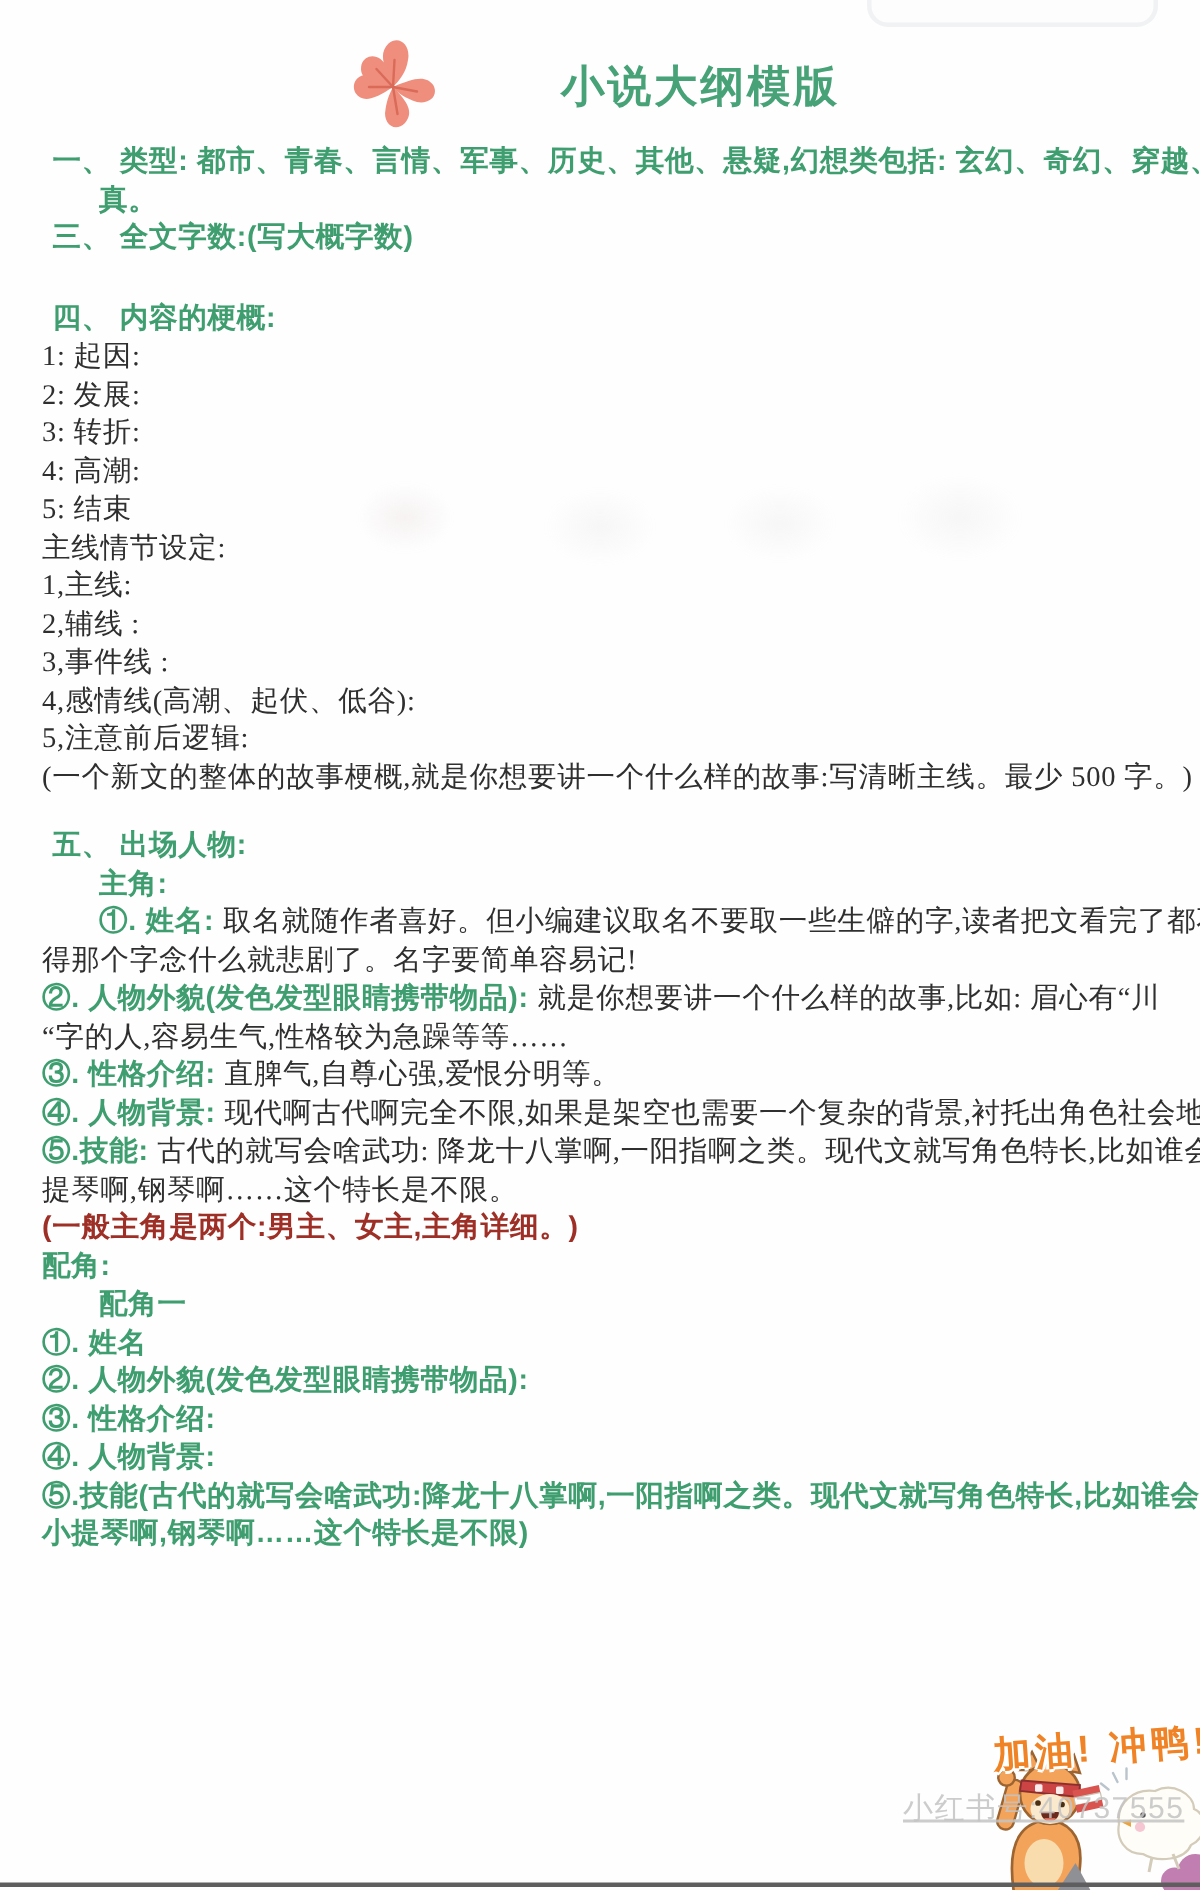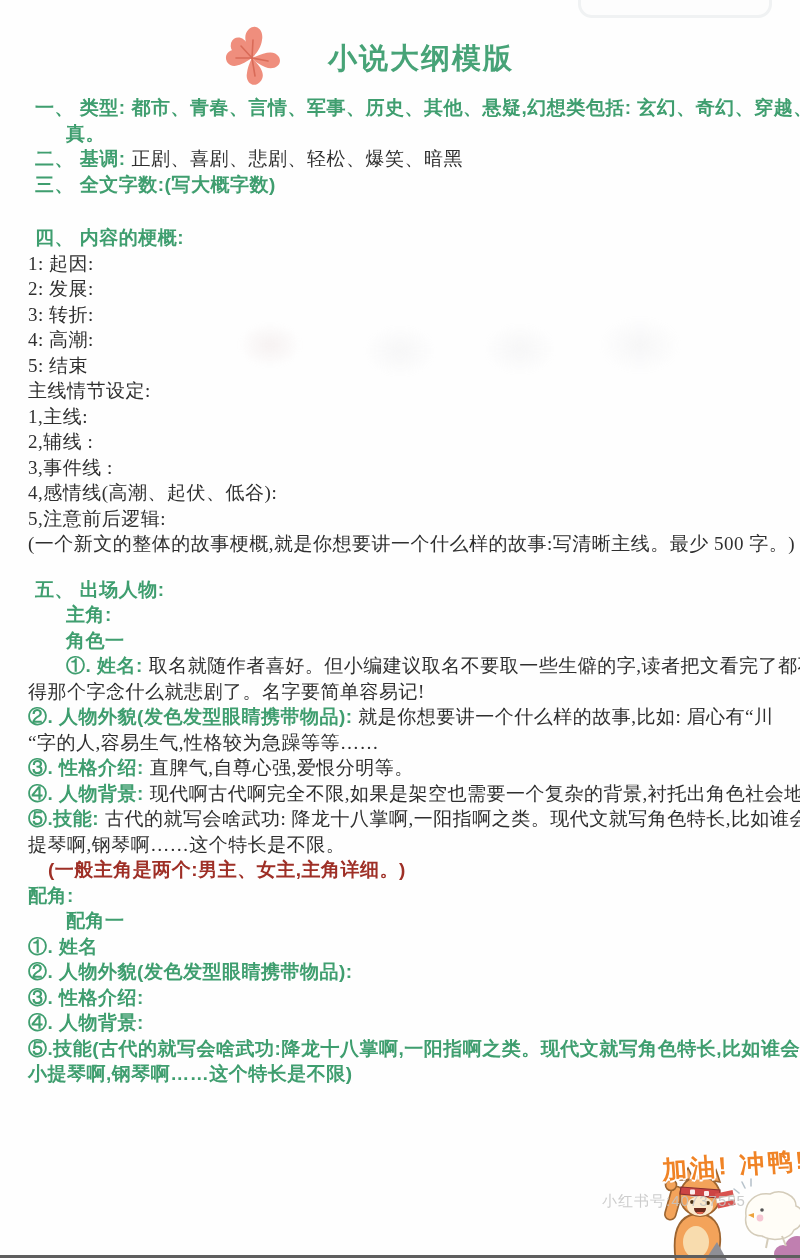--- a/index.html
+++ b/index.html
@@ -12,36 +12,36 @@
   }
   .page{position:absolute;inset:0;overflow:hidden;}
 
   
   .top-pill{
     position:absolute;left:578px;top:-16px;width:188px;height:28px;
     border:3px solid #f0f2f3;border-radius:14px;background:#fdfdfd;
   }
 
   
-  .header{position:absolute;left:222px;top:24px;display:flex;align-items:center;}
+  .header{position:absolute;left:232px;top:24px;display:flex;align-items:center;gap:36px;}
   .flower{width:60px;height:68px;}
   .page-title{
     margin:0 0 0 46px;font-size:29px;font-weight:700;color:#47a377;
     letter-spacing:2px;line-height:64px;white-space:nowrap;
   }
 
   
   .content{position:absolute;left:0;top:95px;width:800px;}
   .line{font-size:19px;line-height:25.5px;white-space:nowrap;letter-spacing:.5px;}
   .ind-sec{padding-left:35px;}
   .ind-base{padding-left:28px;}
   .ind-in1{padding-left:66px;}
   .seg-g{color:#3f9e6f;font-weight:700;}
   .seg-k{color:#2f2f2f;font-family:"Liberation Serif", serif;font-weight:400;}
-  .seg-r{color:#9e2f26;font-weight:700;margin-left:20px;}
+  .seg-r{color:#9e2f26;font-weight:700;}
 
   
   .center-watermark{
     position:absolute;left:225px;top:303px;width:475px;height:85px;
     background:
       radial-gradient(45px 32px at 45px 42px, rgba(214,192,192,.20), transparent 70%),
       radial-gradient(52px 36px at 175px 48px, rgba(200,200,206,.14), transparent 70%),
       radial-gradient(52px 36px at 295px 46px, rgba(200,200,206,.14), transparent 70%),
       radial-gradient(58px 40px at 415px 42px, rgba(200,200,206,.14), transparent 70%);
     filter:blur(2px);
@@ -51,21 +51,21 @@
   
   .cheer{
     position:absolute;left:662px;top:1146px;width:220px;
     font-size:25px;font-weight:700;color:#f08325;letter-spacing:3px;
     transform:rotate(-4deg);white-space:nowrap;z-index:3;
     text-shadow:-2px 0 #fff,2px 0 #fff,0 -2px #fff,0 2px #fff,-1px -1px #fff,1px 1px #fff;
   }
   .sticker-svg{position:absolute;left:650px;top:1158px;width:170px;height:104px;z-index:2;}
   .wm-bottom{
     position:absolute;left:602px;top:1192px;z-index:4;
-    font-size:15px;color:rgba(195,195,195,0.85);letter-spacing:1px;white-space:nowrap;
+    font-size:20px;color:rgba(195,195,195,0.85);letter-spacing:1px;white-space:nowrap;text-decoration:underline;
   }
   .bottom-line{
     position:absolute;left:0;bottom:2px;width:800px;height:3px;background:#5e5e5e;z-index:5;
   }
   .spacer{width:100%;}
 </style>
 </head>
 <body>
 
 <div class="page">
@@ -88,40 +88,38 @@
         <path d="M30 34 L14 34"></path>
         <path d="M30 34 L19 22"></path>
       </g>
     </svg>
     <h1 class="page-title">小说大纲模版</h1>
   </div>
 
   <div class="content" id="doc-lines">
       <div class="line ind-sec"><span class="seg-g">一、 类型: 都市、青春、言情、军事、历史、其他、悬疑,幻想类包括: 玄幻、奇幻、穿越、修</span></div>
       <div class="line ind-in1"><span class="seg-g">真。</span></div>
-      <div class="line ind-sec"><span class="seg-g">二、 基调: </span><span class="seg-k">正剧、喜剧、悲剧、轻松、爆笑、暗黑</span></div>
       <div class="line ind-sec"><span class="seg-g">三、 全文字数:(写大概字数)</span></div>
       <div class="spacer" style="height: 28px;"></div>
       <div class="line ind-sec"><span class="seg-g">四、 内容的梗概:</span></div>
       <div class="line ind-base"><span class="seg-k">1: 起因:</span></div>
       <div class="line ind-base"><span class="seg-k">2: 发展:</span></div>
       <div class="line ind-base"><span class="seg-k">3: 转折:</span></div>
       <div class="line ind-base"><span class="seg-k">4: 高潮:</span></div>
       <div class="line ind-base"><span class="seg-k">5: 结束</span></div>
       <div class="line ind-base"><span class="seg-k">主线情节设定:</span></div>
       <div class="line ind-base"><span class="seg-k">1,主线:</span></div>
       <div class="line ind-base"><span class="seg-k">2,辅线 :</span></div>
       <div class="line ind-base"><span class="seg-k">3,事件线 :</span></div>
       <div class="line ind-base"><span class="seg-k">4,感情线(高潮、起伏、低谷):</span></div>
       <div class="line ind-base"><span class="seg-k">5,注意前后逻辑:</span></div>
       <div class="line ind-base"><span class="seg-k">(一个新文的整体的故事梗概,就是你想要讲一个什么样的故事:写清晰主线。最少 500 字。)</span></div>
       <div class="spacer" style="height: 20px;"></div>
       <div class="line ind-sec"><span class="seg-g">五、 出场人物:</span></div>
       <div class="line ind-in1"><span class="seg-g">主角:</span></div>
-      <div class="line ind-in1"><span class="seg-g">角色一</span></div>
       <div class="line ind-in1"><span class="seg-g">①. 姓名: </span><span class="seg-k">取名就随作者喜好。但小编建议取名不要取一些生僻的字,读者把文看完了都不认</span></div>
       <div class="line ind-base"><span class="seg-k">得那个字念什么就悲剧了。名字要简单容易记!</span></div>
       <div class="line ind-base"><span class="seg-g">②. 人物外貌(发色发型眼睛携带物品): </span><span class="seg-k">就是你想要讲一个什么样的故事,比如: 眉心有“川</span></div>
       <div class="line ind-base"><span class="seg-k">“字的人,容易生气,性格较为急躁等等……</span></div>
       <div class="line ind-base"><span class="seg-g">③. 性格介绍: </span><span class="seg-k">直脾气,自尊心强,爱恨分明等。</span></div>
       <div class="line ind-base"><span class="seg-g">④. 人物背景: </span><span class="seg-k">现代啊古代啊完全不限,如果是架空也需要一个复杂的背景,衬托出角色社会地位,</span></div>
       <div class="line ind-base"><span class="seg-g">⑤.技能: </span><span class="seg-k">古代的就写会啥武功: 降龙十八掌啊,一阳指啊之类。现代文就写角色特长,比如谁会小</span></div>
       <div class="line ind-base"><span class="seg-k">提琴啊,钢琴啊……这个特长是不限。</span></div>
       <div class="line ind-base"><span class="seg-r">(一般主角是两个:男主、女主,主角详细。)</span></div>
       <div class="line ind-base"><span class="seg-g">配角:</span></div>

